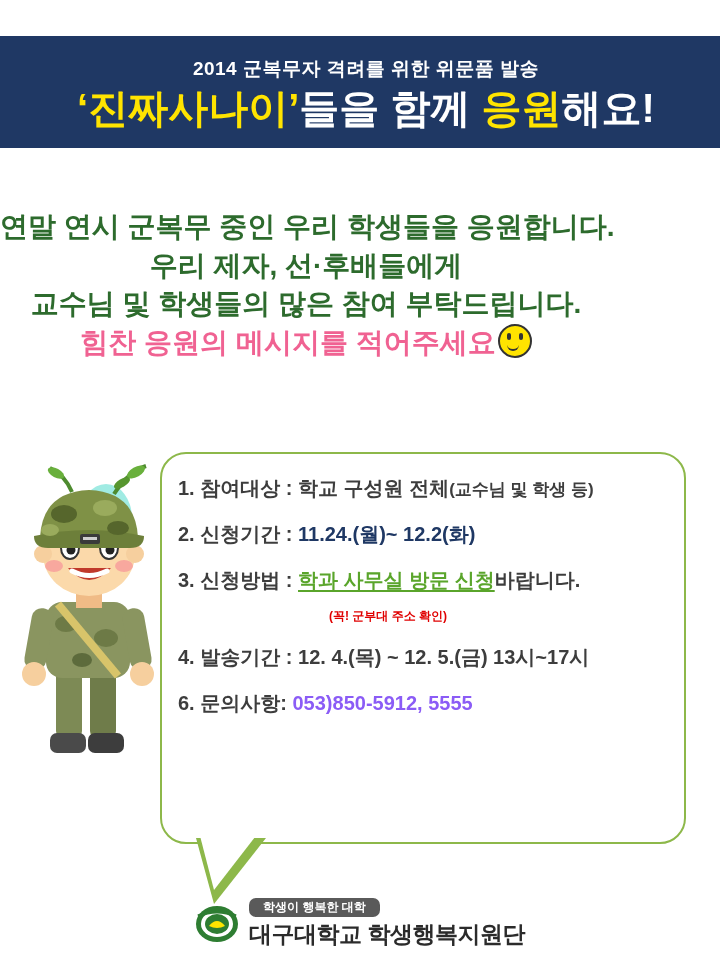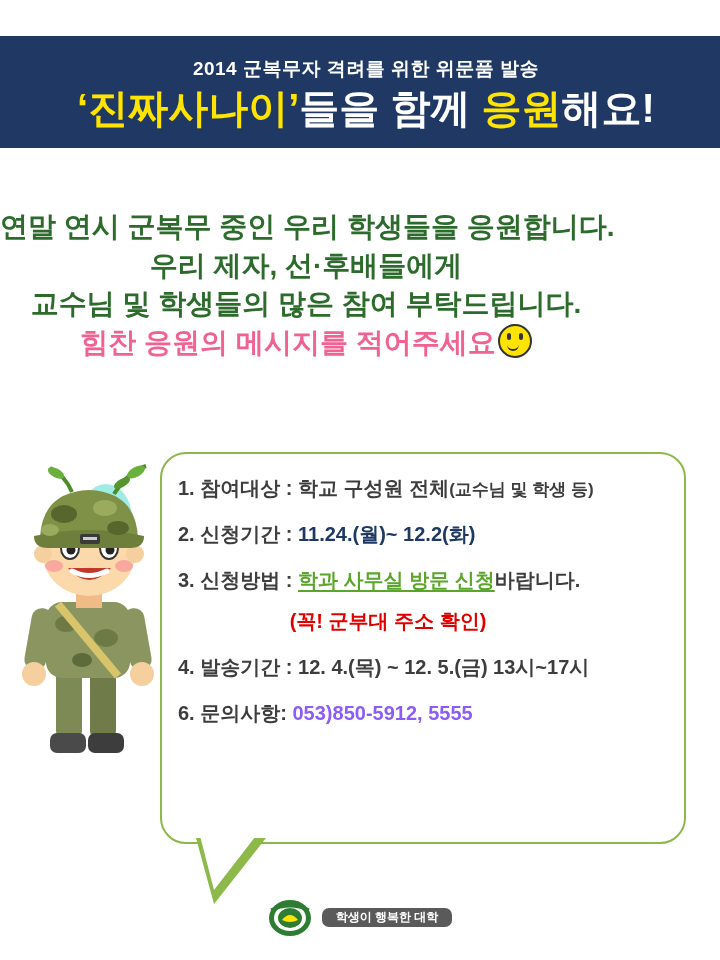--- a/index.html
+++ b/index.html
@@ -152,21 +152,21 @@
   }
   .item .navy   { color: #1f3864; }
   .item .green-u {
     color: #5aa52b;
     text-decoration: underline;
     text-underline-offset: 3px;
   }
   .item .small  { font-size: 17px; }
   .item .red    { color: #8b5cf6; }
   .note-red {
-    font-size: 20px;
+    font-size: 12px;
     font-weight: bold;
     color: #e00000;
     text-align: center;
     margin: -6px 0 20px 0;
     padding-right: 60px;
   }
 
   
   .soldier {
     position: absolute;
@@ -338,14 +338,15 @@
     <svg width="44" height="40" viewBox="0 0 44 40" xmlns="http://www.w3.org/2000/svg">
       <ellipse cx="22" cy="20" rx="21" ry="18" fill="#2e7d32"></ellipse>
       <ellipse cx="22" cy="20" rx="16" ry="13" fill="#ffffff"></ellipse>
       <ellipse cx="22" cy="20" rx="12" ry="10" fill="#2e7d32"></ellipse>
       <path d="M14 22 Q22 12 30 22 Q22 26 14 22 Z" fill="#ffe400"></path>
       <path d="M3 12 Q22 4 41 12" stroke="#2e7d32" stroke-width="3" fill="none"></path>
     </svg>
   </div>
   <div class="footer-text">
     <span class="footer-top">학생이 행복한 대학</span>
+    <span class="footer-main">대구대학교 학생행복지원단</span>
   </div>
 </div>
 
 </body></html>

